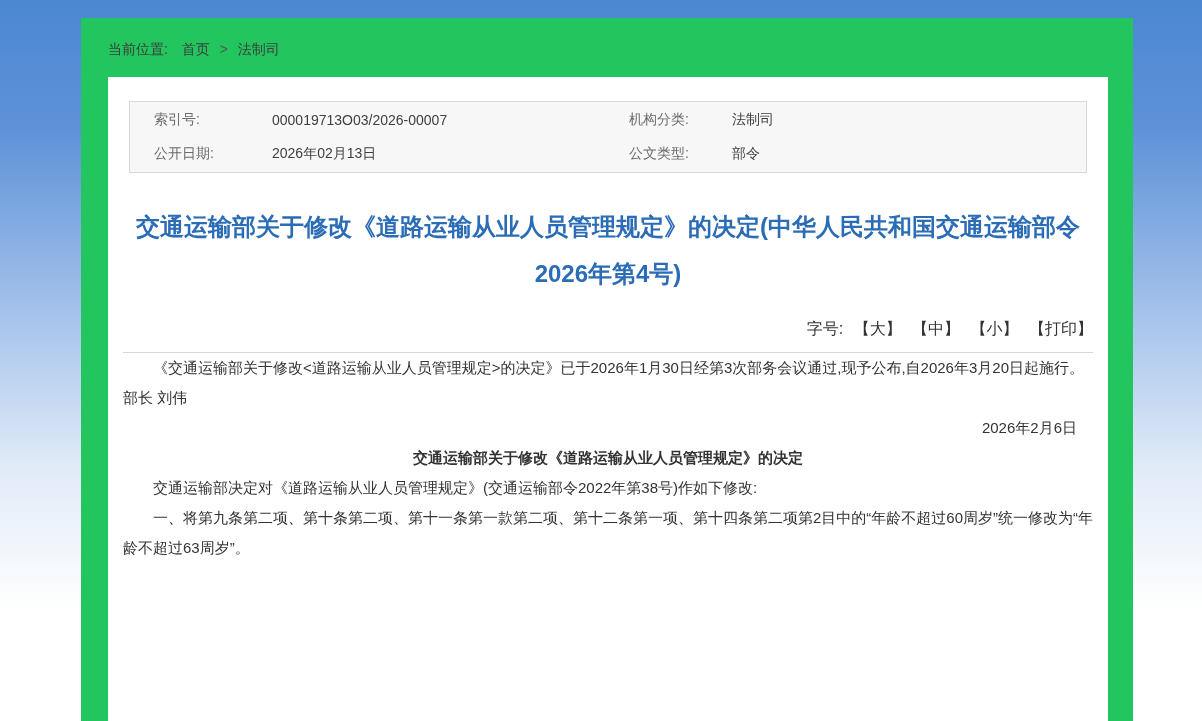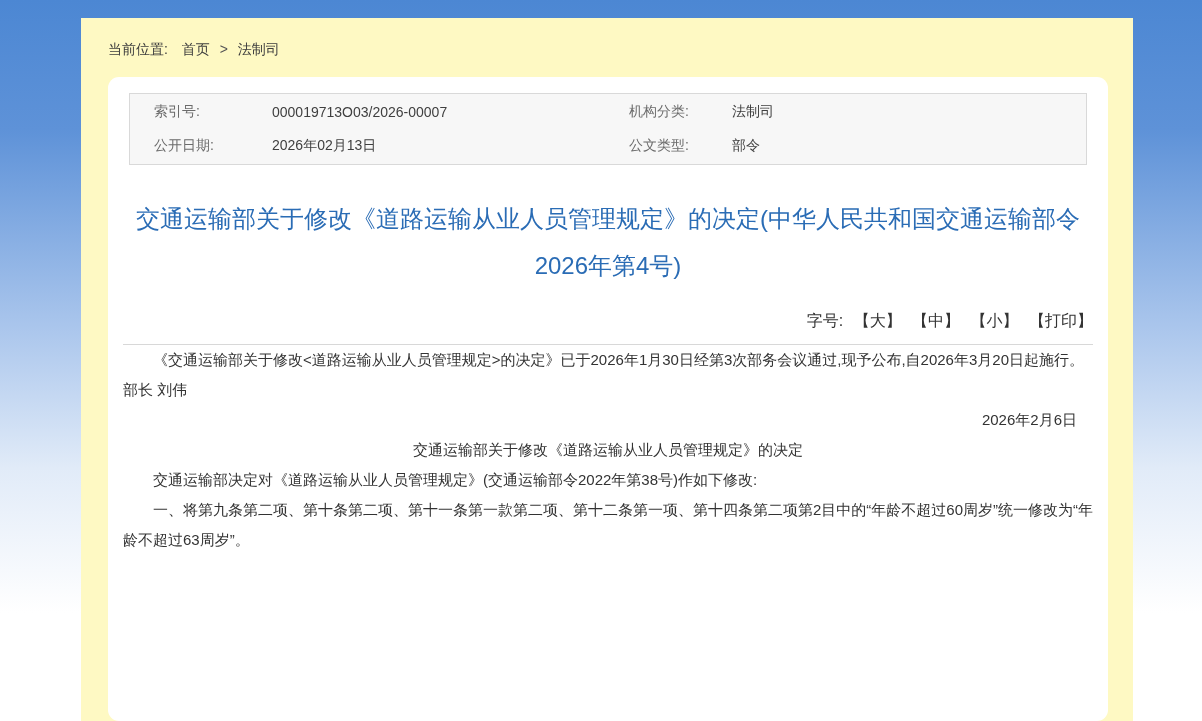--- a/index.html
+++ b/index.html
@@ -4,59 +4,59 @@
 <style>
   * { box-sizing: border-box; }
   html,body { margin:0; padding:0; }
   body {
     width:1202px; height:721px; overflow:hidden;
     font-family:"Liberation Sans","DejaVu Sans",sans-serif;
     background:linear-gradient(180deg,#4c87d3 0%,#5e92d8 18%,#a9c5ec 45%,#e1ebf8 65%,#ffffff 85%);
   }
   .panel{
     position:absolute; left:81px; top:18px; width:1052px; height:703px;
-    background:#fef9c3;
+    background:#22c55e;
   }
   .breadcrumb{
     padding:22px 0 0 27px; font-size:14px; color:#3d3d3d; line-height:19px;
   }
   .breadcrumb a{ color:#3d3d3d; text-decoration:none; cursor:pointer; }
   .crumb-sep{ margin:0 6px; color:#555; }
   .crumb-label{ margin-right:10px; }
   .doc{
     margin:18px 12px 0 27px; width:1000px; height:644px;
-    background:#ffffff; padding:16px 15px 20px; overflow:hidden;border-radius:11px;
+    background:#ffffff; padding:24px 15px 20px; overflow:hidden;
   }
   .meta-table{
     width:958px; margin:0 auto; background:#f7f7f7;
     border:1px solid #d9d9d9; padding:1px 0 1px 24px;
   }
   .meta-row{
     display:grid; grid-template-columns:118px 357px 103px auto;
     height:34px; align-items:center; font-size:14px;
   }
   .meta-label{ color:#6b6b6b; }
   .meta-value{ color:#3f3f3f; }
   .doc-title{
     margin:30px 4px 0; text-align:center;
-    font-size:24px; font-weight:normal; color:#2a6cb5; line-height:47px;
+    font-size:24px; font-weight:bold; color:#2a6cb5; line-height:47px;
   }
   .toolbar{
     margin-top:22px; padding-bottom:13px; border-bottom:1px solid #d8d8d8;
     text-align:right; font-size:16px; color:#333; line-height:20px;
   }
   .toolbar a{ color:#333; text-decoration:none; cursor:pointer; margin-left:6px; }
   .toolbar .tb-label{ margin-left:0; }
   .article{ font-size:15px; color:#333; }
   .article p{ margin:0; line-height:30px; }
   .p-indent{ text-indent:2em; }
   .para-1{ margin-top:16px; }
   .sig-line{ text-align:left; padding-right:16px; margin-top:4px; }
   .sig-date{ text-align:right; padding-right:16px; margin-top:5px; }
-  .sub-title{ text-align:center; margin-top:36px; }
+  .sub-title{ text-align:center; margin-top:36px;font-weight:bold; }
   .para-2{ margin-top:10px; }
   .para-3{ margin-top:6px; }
 </style>
 </head>
 <body>
 
 <div class="panel">
 
   <div class="breadcrumb">
     <span class="crumb-label">当前位置:</span>

